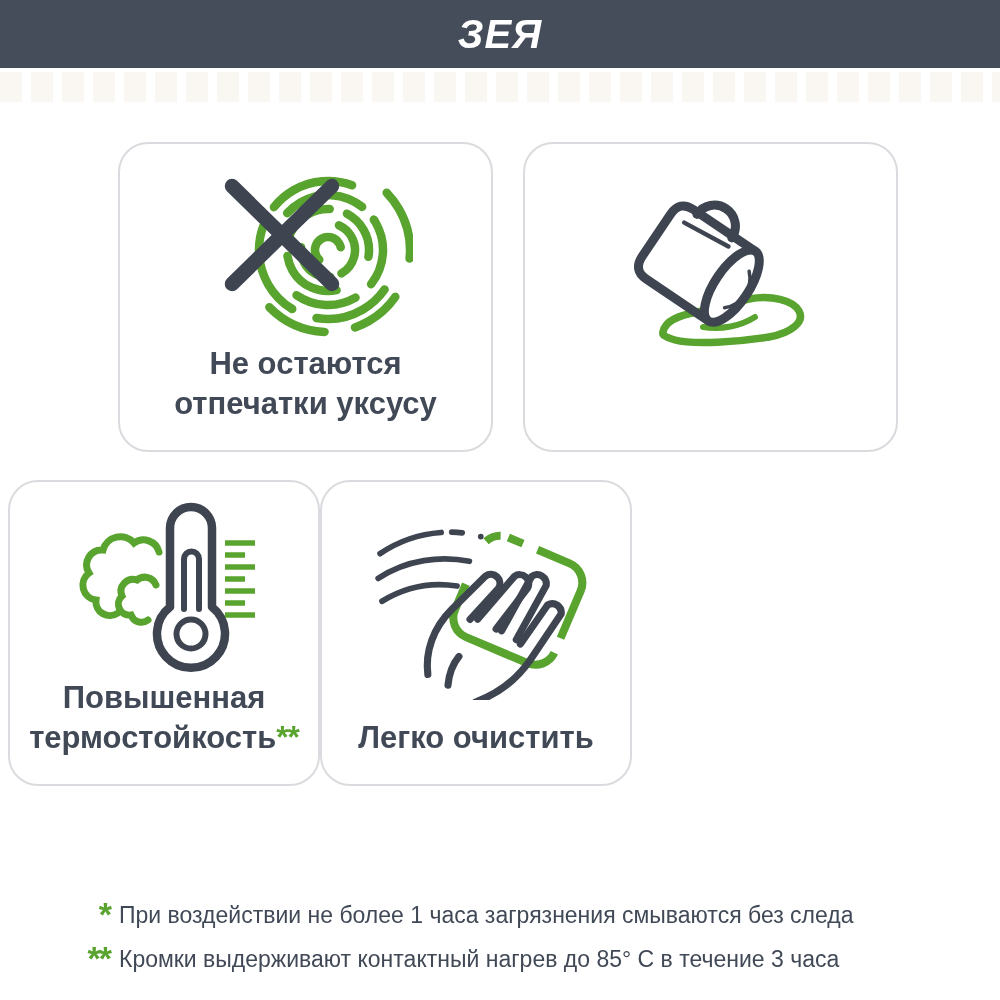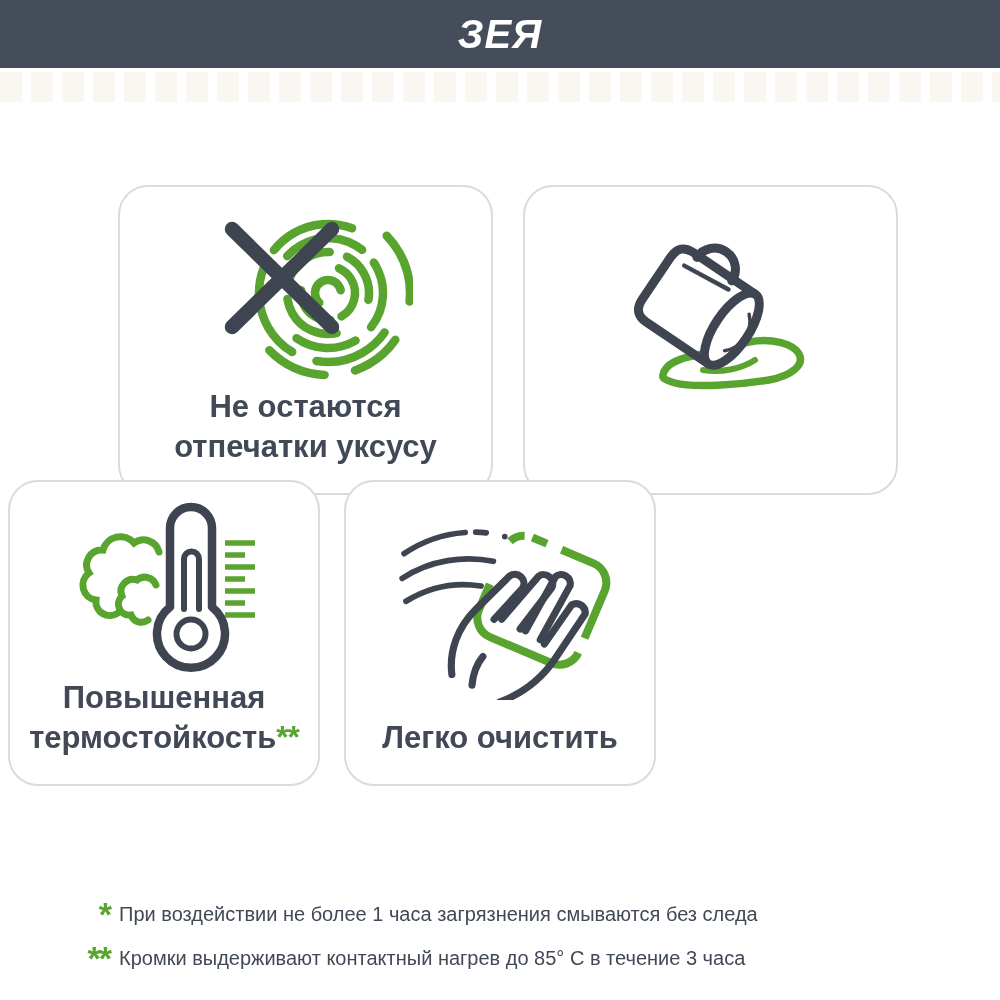--- a/index.html
+++ b/index.html
@@ -15,43 +15,43 @@
   .header-title{
     color:#ffffff;font-size:40px;font-weight:bold;letter-spacing:1px;line-height:1;font-style:italic;
   }
   
   .watermark-strip{
     position:absolute;top:72px;left:0;width:1000px;height:30px;opacity:.45;
     background:repeating-linear-gradient(90deg,#f4eee2 0 22px,#ffffff 22px 31px);
   }
   
   .row{position:absolute;display:flex;}
-  .row1{top:142px;left:118px;gap:30px;margin-top:43px;}
-  .row2{top:480px;left:8px;gap:24px;}
+  .row1{top:142px;left:118px;gap:30px;}
+  .row2{top:480px;left:8px;}
   .card{
     box-sizing:border-box;background:#ffffff;border:2px solid #d9dbde;border-radius:30px;
     display:flex;flex-direction:column;align-items:center;justify-content:flex-end;
     padding-bottom:26px;
   }
   .row1 .card{width:375px;height:310px;}
   .row2 .card{width:312px;height:306px;}
   .icon-wrap{flex:1;display:flex;align-items:center;justify-content:center;width:100%;padding-top:10px;}
   .caption{
     text-align:center;font-size:31px;font-weight:600;line-height:1.28;color:#414957;
     white-space:nowrap;
   }
   .ast{color:#58a42e;font-weight:700;font-size:1.02em;letter-spacing:-1px;}
   
   .footnotes{position:absolute;top:896px;left:58px;width:900px;}
   .footnote{display:flex;align-items:flex-start;margin-bottom:9px;}
   .fn-marker{
     width:52px;min-width:52px;text-align:right;color:#58a42e;font-size:34px;font-weight:700;
     line-height:1;margin-right:9px;margin-top:1px;letter-spacing:-2px;
   }
-  .fn-text{font-size:20px;font-weight:500;color:#414957;line-height:1.3;padding-top:5px;white-space:nowrap;}
+  .fn-text{font-size:23px;font-weight:500;color:#414957;line-height:1.3;padding-top:5px;white-space:nowrap;}
   svg{display:block;}
 </style>
 </head>
 <body>
 
 <div class="page">
 
   <div class="header">
     <div class="header-title">ЗЕЯ</div>
   </div>

